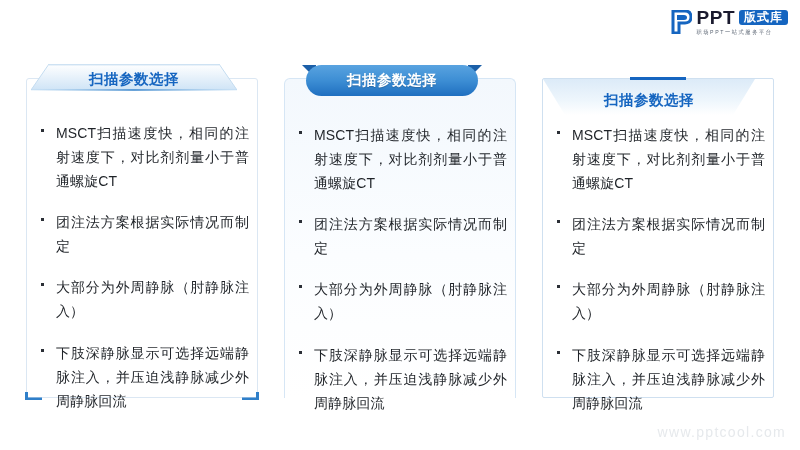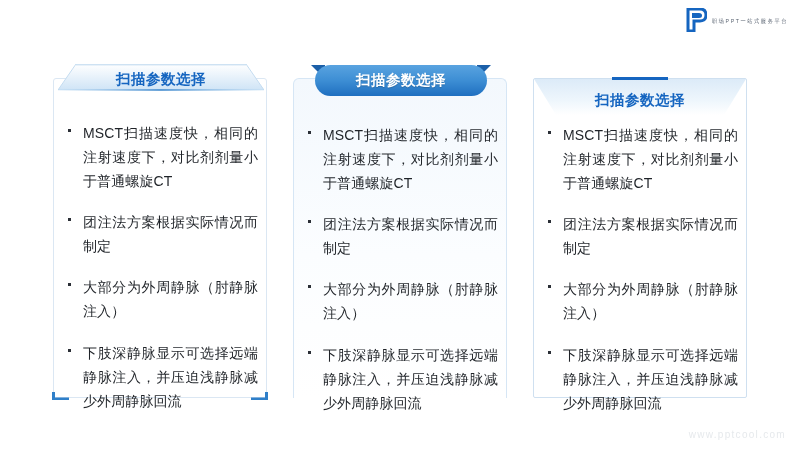--- a/index.html
+++ b/index.html
@@ -71,21 +71,21 @@
     position: absolute;
     top: 62px;
     left: 0;
     width: 800px;
     display: flex;
     justify-content: center;
     gap: 0;
   }
   .card {
     position: relative;
-    width: 214px;
+    width: 232px;
     margin: 0 13px;
     box-sizing: border-box;
   }
 
   
   .card-1 {
     padding-top: 16px;
   }
   .card-1 .card-body {
     position: relative;
@@ -234,36 +234,40 @@
     width: 3px;
     height: 3px;
     background: #2b2f36;
   }
 
   
   .watermark {
     position: absolute;
     right: 14px;
     bottom: 10px;
-    font-size: 10px;
+    font-size: 14px;
     color: #e6e9ec;
     letter-spacing: 1.3px;
   }
 </style>
 </head>
 <body>
 
 <div class="brand">
   <div class="brand-mark">
     <svg width="22" height="24" viewBox="0 0 22 24">
       <path d="M3 1 L15 1 Q21 1 21 7 Q21 13 15 13 L9 13 L9 23 L3 23 Z" fill="none" stroke="#1565c0" stroke-width="3"></path>
       <path d="M7 5 L14 5 Q17 5 17 7.5 Q17 10 14 10 L7 10 Z" fill="#1565c0"></path>
     </svg>
   </div>
   <div class="brand-text-wrap">
+    <div class="brand-row">
+      <span class="brand-ppt">PPT</span>
+      <span class="brand-badge">版式库</span>
+    </div>
     <div class="brand-sub">职场PPT一站式服务平台</div>
   </div>
 </div>
 
 <div class="cards">
 
   <div class="card card-1">
     <div class="card-body">
 
       <div class="c1-header">

